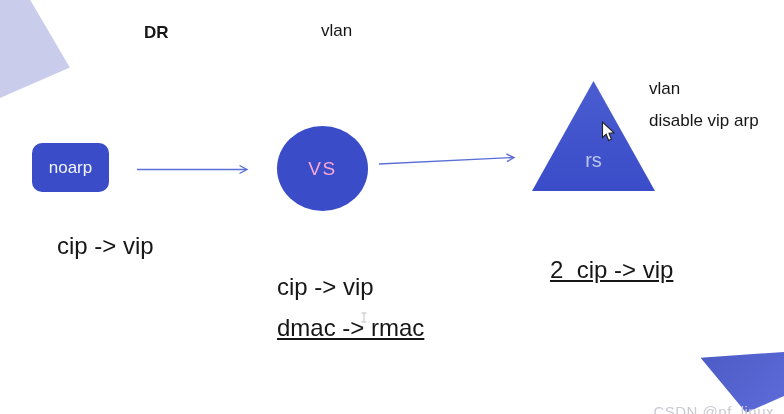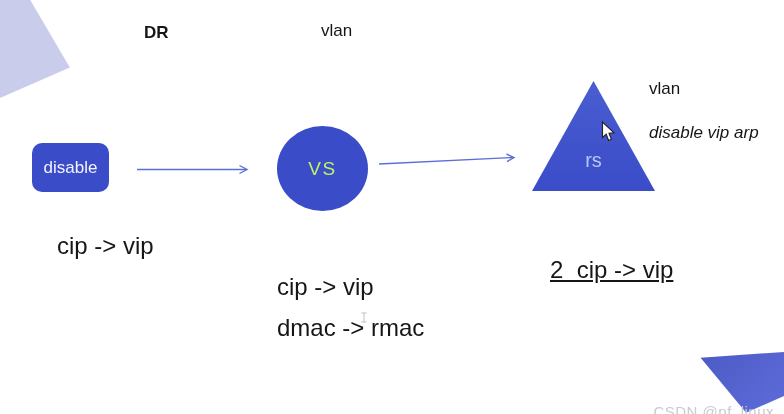--- a/index.html
+++ b/index.html
@@ -33,21 +33,21 @@
     background:var(--node-blue,#3a4cc8);
     border-radius:10px;
     display:flex;align-items:center;justify-content:center;
     color:#f2f4fd;font-size:17px;
   }
   #node-vs{
     position:absolute;left:277px;top:126px;width:91px;height:85px;
     background:var(--node-blue,#3a4cc8);
     border-radius:50%;
     display:flex;align-items:center;justify-content:center;
-    color:#bef264;font-size:19px;letter-spacing:1.5px;
+    color:#f9a8d4;font-size:19px;letter-spacing:1.5px;
   }
   #node-rs{
     position:absolute;left:532px;top:81px;width:123px;height:110px;
     background:linear-gradient(180deg,#4a5dd0,var(--node-blue,#3a4cc8));
     -webkit-clip-path:polygon(50% 0,0 100%,100% 100%);
     clip-path:polygon(50% 0,0 100%,100% 100%);
   }
   #node-rs .rs-label{
     position:absolute;left:50%;top:68px;transform:translateX(-50%);
     color:var(--rs-label,#b9c6ee);font-size:20px;
@@ -69,35 +69,35 @@
 </head>
 <body>
 
 <div class="decor" id="decor-top-left"></div>
 <div class="decor" id="decor-bottom-right"></div>
 
 <div class="label" style="left:144px;top:24px;font-weight:bold;">DR</div>
 <div class="label" style="left:321px;top:22px;text-align:center;">vlan</div>
 
 <div id="node-client">
-  <span>disable</span>
+  <span>noarp</span>
 </div>
 <div class="label fs18" style="left:57px;top:233px;">cip -&gt; vip</div>
 
 <div id="node-vs">
   <span>VS</span>
 </div>
 <div class="label fs18" style="left:277px;top:274px;">cip -&gt; vip</div>
-<div class="label fs18" style="left:277px;top:315px;">dmac -&gt; rmac</div>
+<div class="label fs18" style="left:277px;top:315px;text-decoration:underline;">dmac -&gt; rmac</div>
 
 <div id="node-rs">
   <span class="rs-label">rs</span>
 </div>
 <div class="label" style="left:649px;top:80px;">vlan</div>
-<div class="label" style="left:649px;top:124px;font-style:italic;">disable vip arp</div>
+<div class="label" style="left:649px;top:112px;">disable vip arp</div>
 <div class="label fs18" style="left:550px;top:257px;text-decoration:underline;">2  cip -&gt; vip</div>
 
 <svg id="arrow-layer" width="784" height="414">
   <g>
     <line x1="137" y1="169.5" x2="246" y2="169.5"></line>
     <path d="M239.5,165.5 L247,169.5 L239.5,173.5"></path>
   </g>
   <g>
     <line x1="379" y1="164" x2="513" y2="157.5"></line>
     <path d="M506.5,154 L514,157.6 L507,161.6"></path>

